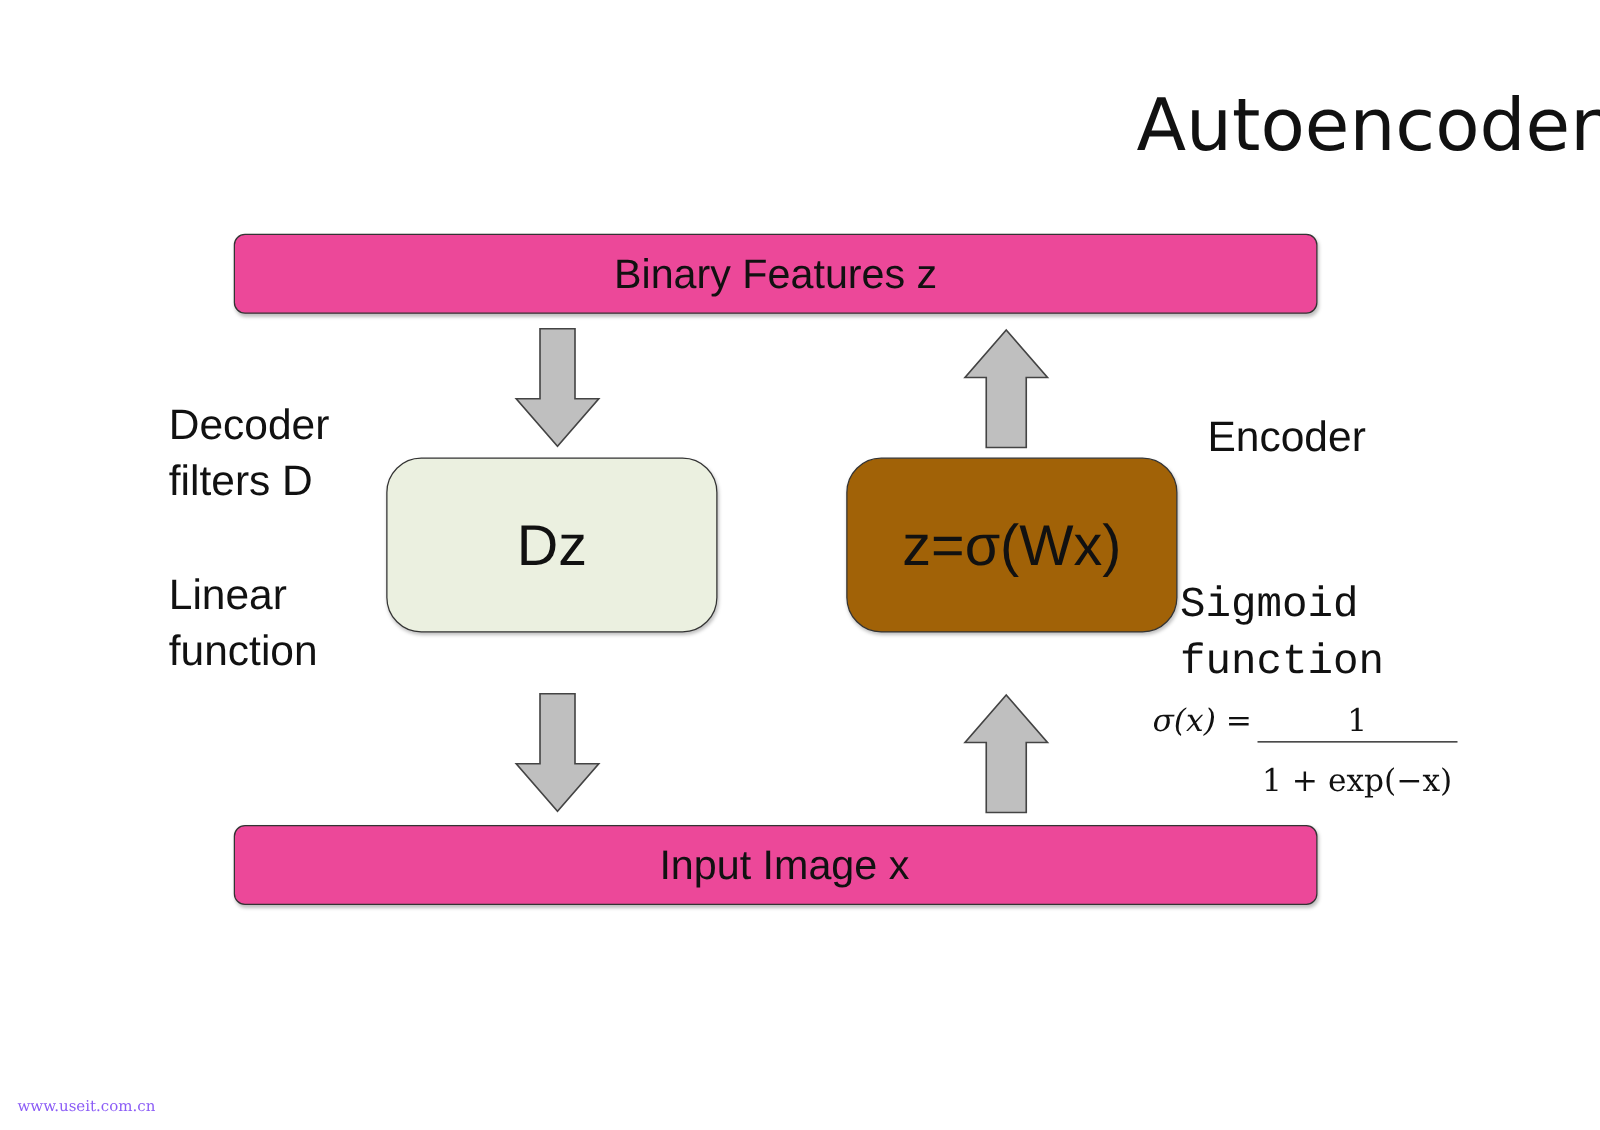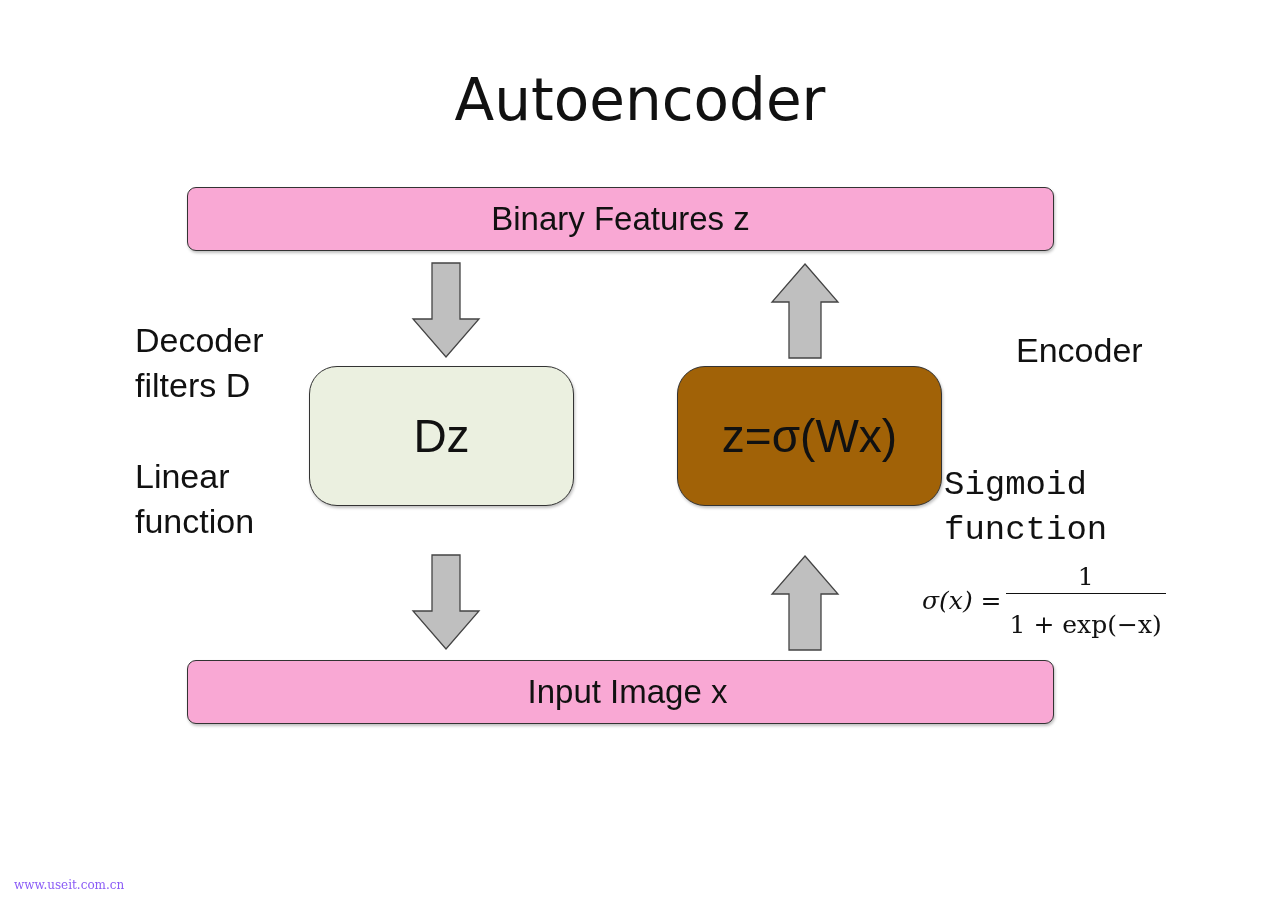--- a/index.html
+++ b/index.html
@@ -1,26 +1,26 @@
 <!DOCTYPE html>
 <html><head>
 <meta charset="utf-8">
 <style>
   html,body{margin:0;padding:0;}
   body{width:1280px;height:904px;background:#ffffff;position:relative;overflow:hidden;font-family:"Liberation Sans",sans-serif;color:#111;}
-  .title{position:absolute;left:0;width:1280px;top:66px;text-align:center;font-family:"DejaVu Sans",sans-serif;font-size:58px;letter-spacing:0px;}
-  .bar{position:absolute;left:187px;width:867px;height:64px;background:#f9a8d4;border:1.5px solid #333;border-radius:9px;box-shadow:1px 2px 3px rgba(0,0,0,0.25);display:flex;align-items:center;justify-content:center;font-size:33px;box-sizing:border-box;}
+  .title{position:absolute;left:0;width:1280px;top:66px;text-align:right;font-family:"DejaVu Sans",sans-serif;font-size:58px;letter-spacing:0px;}
+  .bar{position:absolute;left:187px;width:867px;height:64px;background:#ec4899;border:1.5px solid #333;border-radius:9px;box-shadow:1px 2px 3px rgba(0,0,0,0.25);display:flex;align-items:center;justify-content:center;font-size:33px;box-sizing:border-box;}
   .bar.top{top:187px;}
   .bar.bottom{top:660px;padding-left:14px;}
   .box{position:absolute;top:366px;width:265px;height:140px;border:1.5px solid #333;border-radius:28px;box-sizing:border-box;display:flex;align-items:center;justify-content:center;box-shadow:1px 2px 3px rgba(0,0,0,0.25);}
   .box.dec{left:309px;background:#ebf0e0;font-size:46px;}
   .box.enc{left:677px;background:#a16207;font-size:46px;}
   .label{position:absolute;font-size:34px;line-height:45px;}
   .arrow{position:absolute;}
-  .formula{position:absolute;left:922px;top:562px;font-family:"DejaVu Serif",serif;font-size:25px;display:flex;align-items:center;}
+  .formula{position:absolute;left:922px;top:562px;font-family:"DejaVu Serif",serif;font-size:25px;display:flex;}
   .frac{display:inline-flex;flex-direction:column;align-items:center;margin-left:8px;}
   .frac .num{border-bottom:1.5px solid #111;padding:0 4px 2px 4px;text-align:center;width:100%;}
   .frac .den{padding-top:2px;margin-top:14px;}
   .watermark{position:absolute;left:14px;top:878px;font-size:12px;color:#8b5cf6;font-family:"DejaVu Serif",serif;}
 </style>
 </head>
 <body>
 
 <div class="title">Autoencoder</div>
 
@@ -55,21 +55,21 @@
 
 <div class="label" style="left:135px;top:318px;">
   <div>Decoder</div>
   <div>filters D</div>
 </div>
 <div class="label" style="left:135px;top:454px;">
   <div>Linear</div>
   <div>function</div>
 </div>
 
-<div class="label" style="left:1016px;top:328px;">
+<div class="label" style="left:966px;top:328px;">
   <div>Encoder</div>
 </div>
 <div class="label" style="left:944px;top:463px;font-family:Liberation Mono, monospace;">
   <div>Sigmoid</div>
   <div>function</div>
 </div>
 
 <div class="formula">
   <span style="font-style:italic;">σ(x) =</span>
   <span class="frac">

